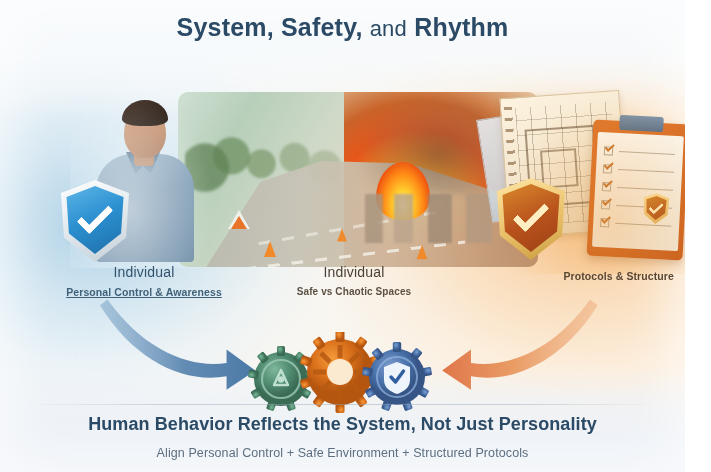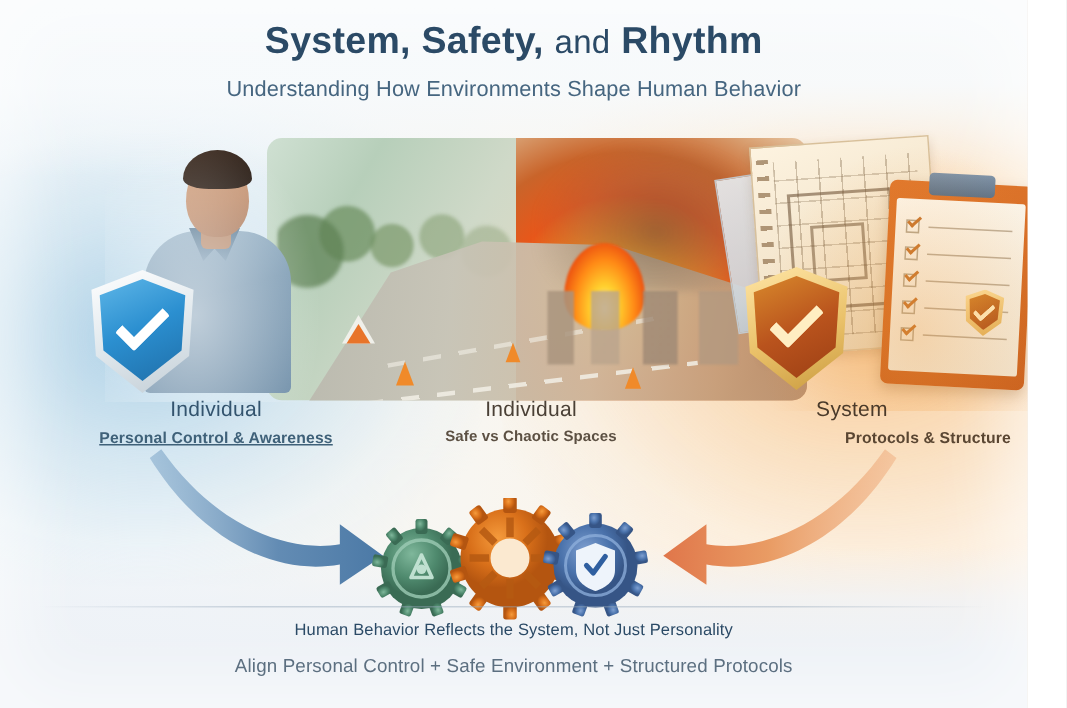--- a/index.html
+++ b/index.html
@@ -294,21 +294,21 @@
   
   .gears { position: absolute; left: 248px; top: 332px; width: 200px; height: 78px; z-index: 7; }
 
   
   .sep {
     position: absolute; left: 26px; right: 26px; top: 404px; height: 1px;
     background: linear-gradient(90deg, rgba(160,175,190,0) 0%, rgba(150,168,186,.45) 22%, rgba(150,168,186,.45) 78%, rgba(160,175,190,0) 100%);
     z-index: 8;
   }
   .footer { position: absolute; left: 0; right: 0; top: 414px; text-align: center; z-index: 9; }
-  .f-main { font-size: 11px; font-weight: normal; color: #2b4a66; letter-spacing: .1px; }
+  .f-main { font-size: 18px; font-weight: bold; color: #2b4a66; letter-spacing: .1px; }
   .f-sub  { margin-top: 11px; font-size: 12.5px; color: #5c6f80; letter-spacing: .1px; }
 </style>
 </head>
 <body>
 
 <div id="poster">
 
   <div class="bg-base"></div>
   <div class="bg-cool"></div>
   <div class="bg-warm"></div>
@@ -400,21 +400,20 @@
 
   <div class="bg-top-fade"></div>
   <div class="bg-bottom-fade"></div>
 
   <div class="header">
     <div class="title">
       <span class="b">System, Safety,</span>
       <span class="n">and</span>
       <span class="b">Rhythm</span>
     </div>
-    <div class="subtitle">Understanding How Environments Shape Human Behavior</div>
   </div>
 
   <div class="arrows">
     <svg width="711" height="96" viewBox="0 0 711 96">
       <defs>
         <linearGradient id="gBlue" x1="0" y1="0" x2="1" y2="0">
           <stop offset="0%" stop-color="#7fa7c9" stop-opacity=".55"></stop>
           <stop offset="55%" stop-color="#5b86b0" stop-opacity=".95"></stop>
           <stop offset="100%" stop-color="#4b79a6" stop-opacity="1"></stop>
         </linearGradient>
@@ -436,21 +435,20 @@
   <div class="cols">
     <div class="col col-1">
       <div class="h">Individual</div>
       <div class="s">Personal Control &amp; Awareness</div>
     </div>
     <div class="col col-2">
       <div class="h">Individual</div>
       <div class="s">Safe vs Chaotic Spaces</div>
     </div>
     <div class="col col-3">
-      <div class="h">System</div>
       <div class="s">Protocols &amp; Structure</div>
     </div>
   </div>
 
   <div class="gears">
     <svg width="200" height="82" viewBox="0 0 200 82">
       <defs>
         <radialGradient id="grnG" cx="38%" cy="32%">
           <stop offset="0%" stop-color="#7fb79b"></stop>
             <stop offset="60%" stop-color="#4f8a6e"></stop>

